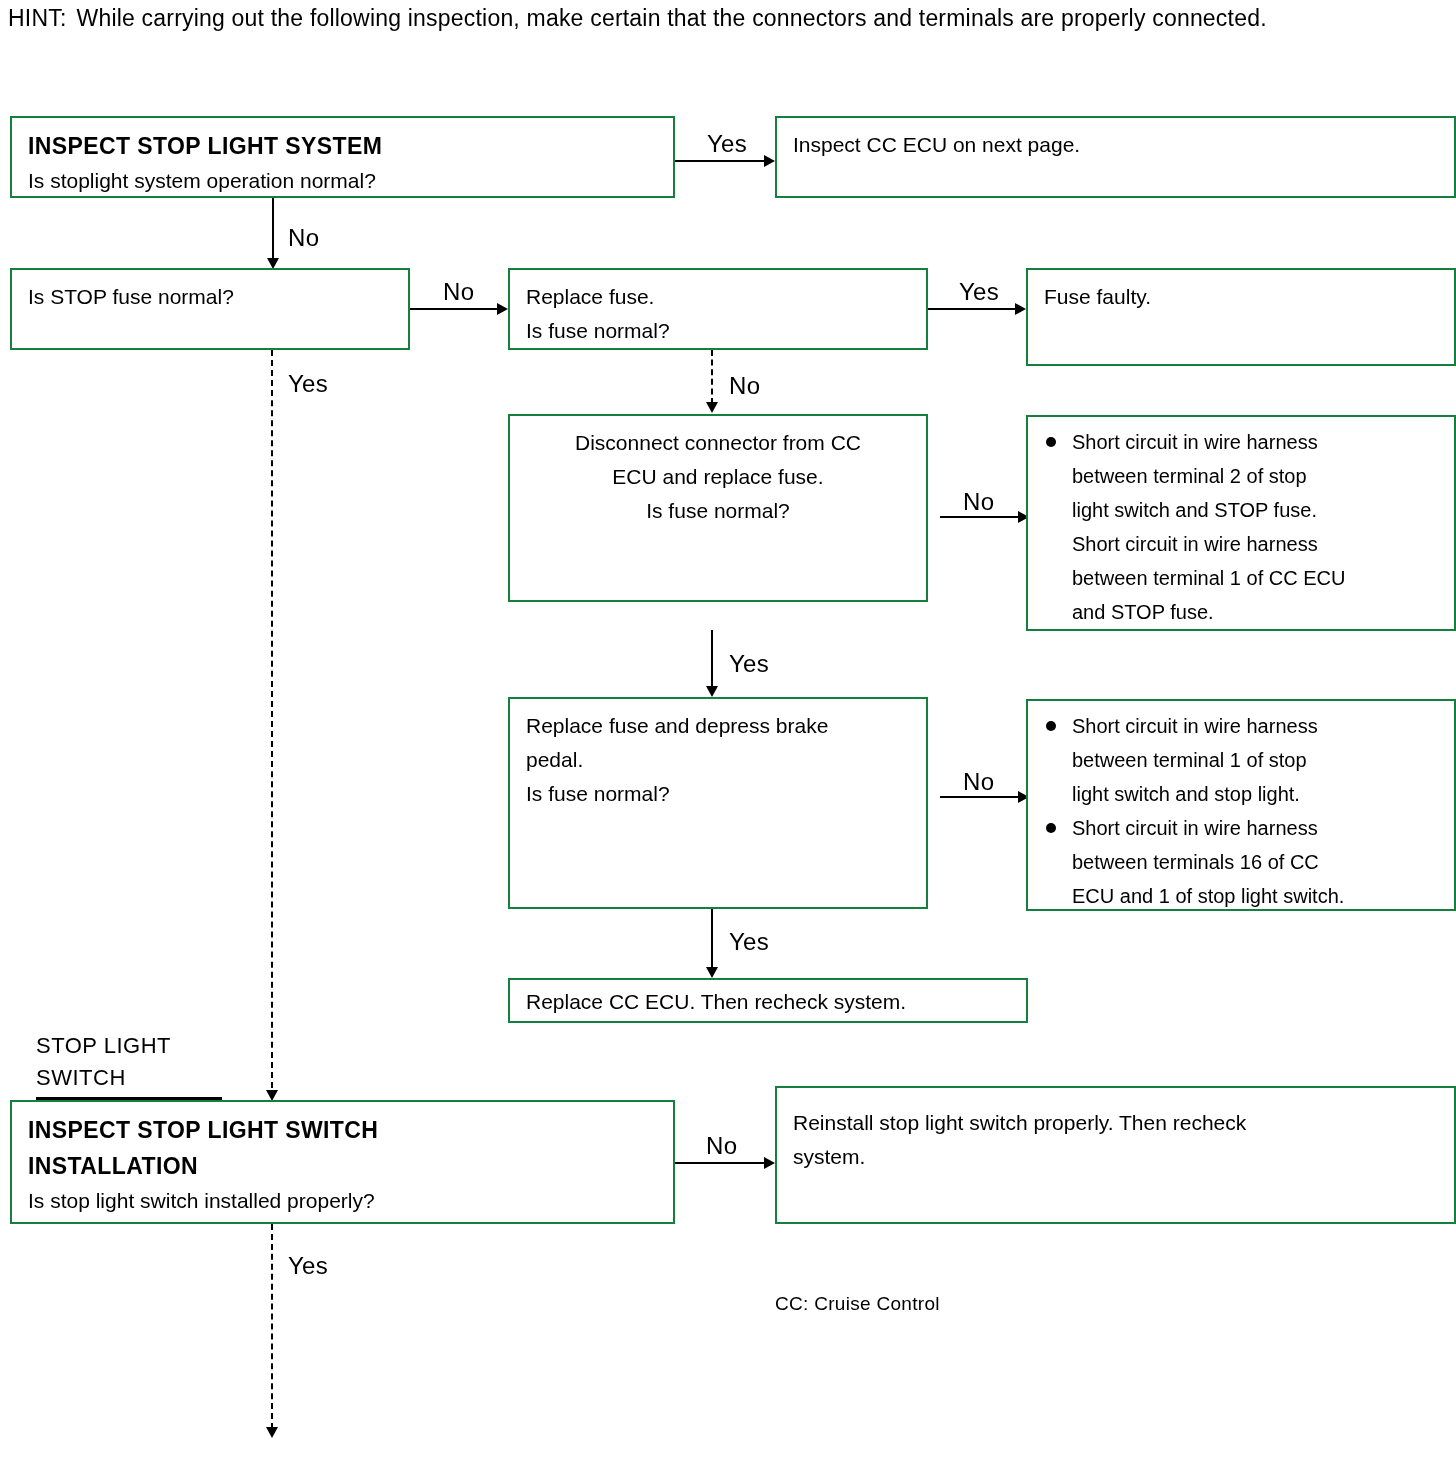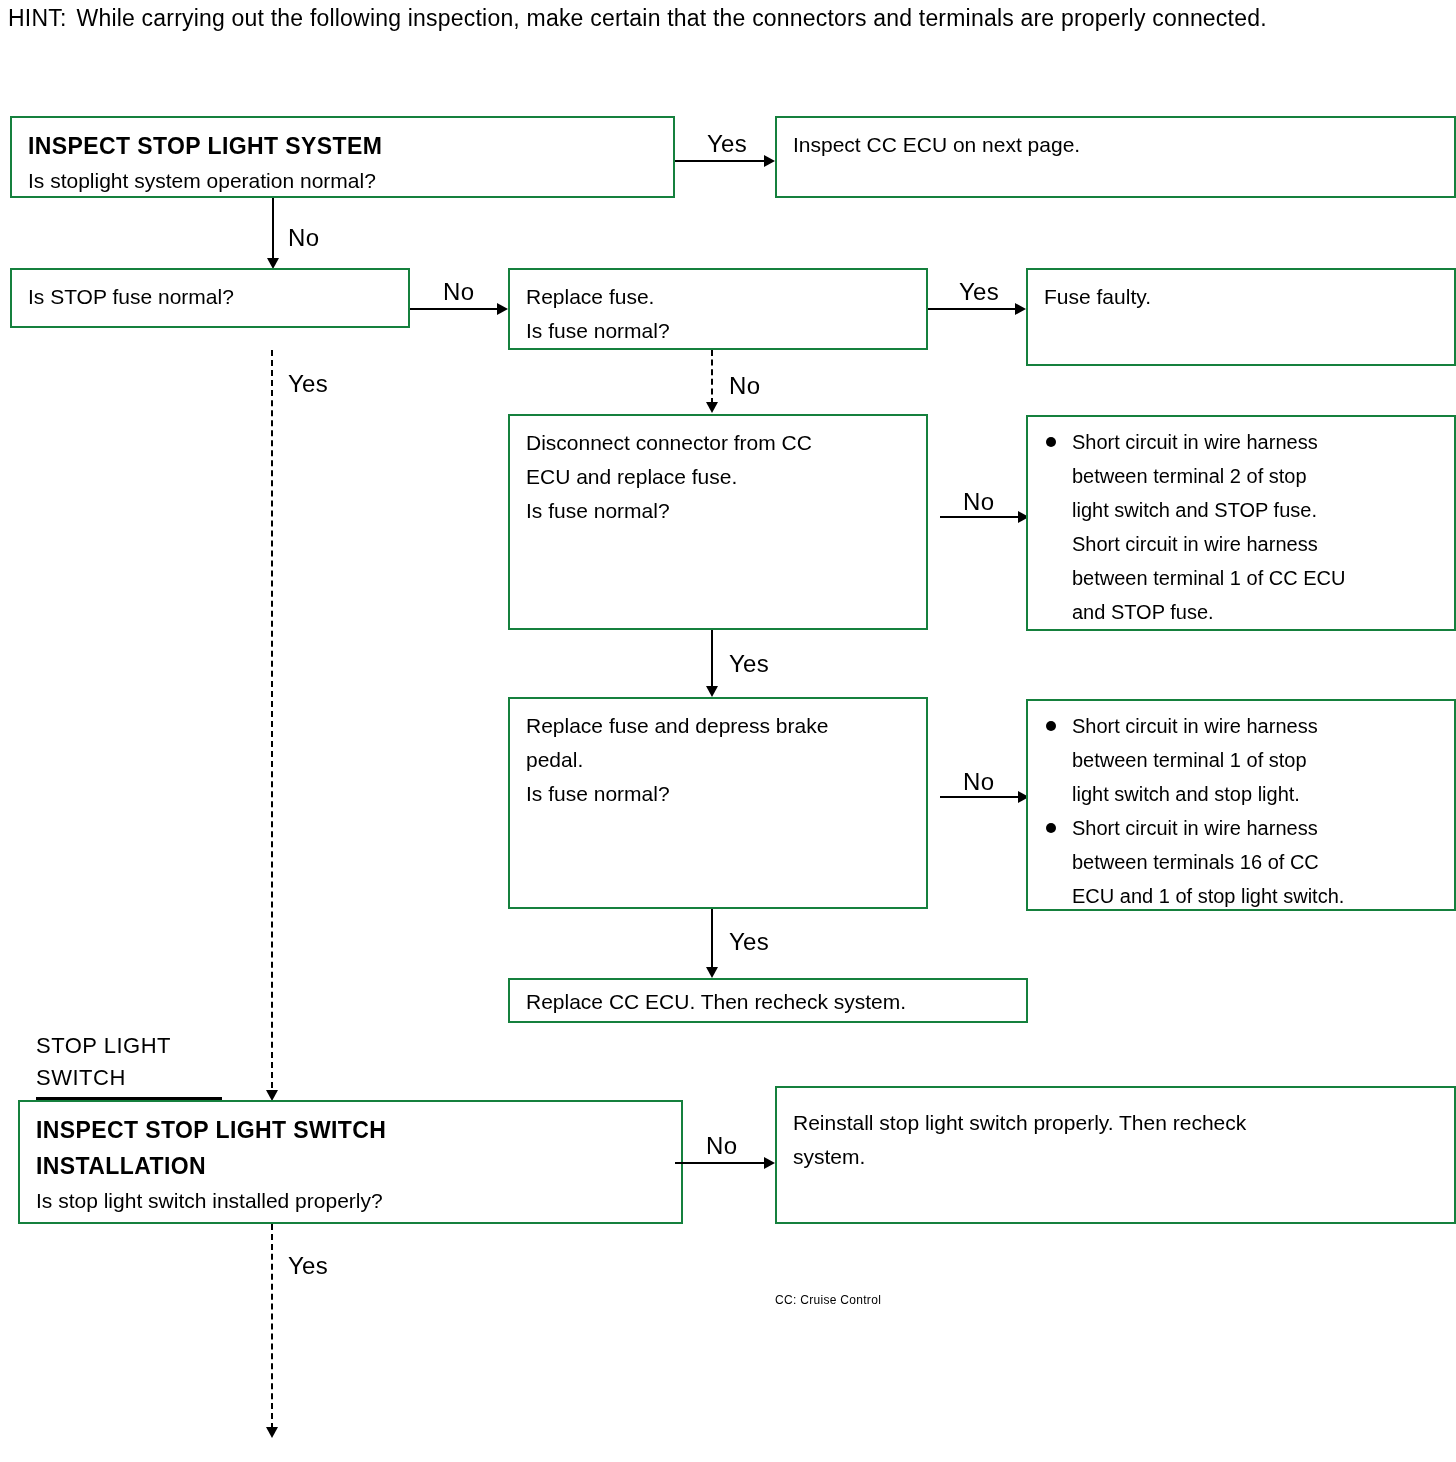--- a/index.html
+++ b/index.html
@@ -40,21 +40,21 @@
   }
   .section-title .rule {
     width: 186px;
     height: 3px;
     background: #000;
     margin-top: 3px;
   }
 
   .footnote {
     position: absolute;
-    font-size: 12px;
+    font-size: 19px;
     letter-spacing: 0.3px;
   }
 
   
   .box {
     position: absolute;
     box-sizing: border-box;
     border: 2px solid #15803d;
     background: #fff;
   }
@@ -153,21 +153,21 @@
   <div class="box" style="left:775px; top:116px; width:681px; height:82px;">
     <div class="inner">
       <div class="line">Inspect CC ECU on next page.</div>
     </div>
   </div>
 
   <div class="vline" style="left:272px; top:198px; height:62px;"></div>
   <div class="arrow-d" style="left:267px; top:258px;"></div>
   <div class="edge-label" style="left:288px; top:224px;">No</div>
 
-  <div class="box" style="left:10px; top:268px; width:400px; height:60px;">
+  <div class="box" style="left:10px; top:268px; width:400px; height:82px;">
     <div class="inner">
       <div class="line">Is STOP fuse normal?</div>
     </div>
   </div>
 
   <div class="hline" style="left:410px; top:308px; width:88px;"></div>
   <div class="arrow-r" style="left:497px; top:303px;"></div>
   <div class="edge-label" style="left:443px; top:278px;">No</div>
 
   <div class="box" style="left:508px; top:268px; width:420px; height:82px;">
@@ -188,21 +188,21 @@
   </div>
 
   <div class="vdash" style="left:271px; top:350px; height:748px;"></div>
   <div class="arrow-d" style="left:266px; top:1090px;"></div>
   <div class="edge-label" style="left:288px; top:370px;">Yes</div>
 
   <div class="vdash" style="left:711px; top:350px; height:54px;"></div>
   <div class="arrow-d" style="left:706px; top:402px;"></div>
   <div class="edge-label" style="left:729px; top:372px;">No</div>
 
-  <div class="box" style="left:508px; top:414px; width:420px; height:216px;">
+  <div class="box" style="left:508px; top:414px; width:420px; height:188px;text-align:center;">
     <div class="inner">
       <div class="line">Disconnect connector from CC</div>
       <div class="line">ECU and replace fuse.</div>
       <div class="line">Is fuse normal?</div>
     </div>
   </div>
 
   <div class="hline" style="left:940px; top:516px; width:80px;"></div>
   <div class="arrow-r" style="left:1018px; top:511px;"></div>
   <div class="edge-label" style="left:963px; top:488px;">No</div>
@@ -265,21 +265,21 @@
       <div class="line">Replace CC ECU. Then recheck system.</div>
     </div>
   </div>
 
   <div class="section-title" style="left:8px; top:1030px;">
     <div>STOP LIGHT</div>
     <div>SWITCH</div>
     <div class="rule"></div>
   </div>
 
-  <div class="box" style="left:18px; top:1100px; width:665px; height:124px;">
+  <div class="box" style="left:10px; top:1100px; width:665px; height:124px;">
     <div class="inner">
       <div class="line bold">INSPECT STOP LIGHT SWITCH</div>
       <div class="line bold">INSTALLATION</div>
       <div class="line">Is stop light switch installed properly?</div>
     </div>
   </div>
 
   <div class="hline" style="left:675px; top:1162px; width:90px;"></div>
   <div class="arrow-r" style="left:764px; top:1157px;"></div>
   <div class="edge-label" style="left:706px; top:1132px;">No</div>

